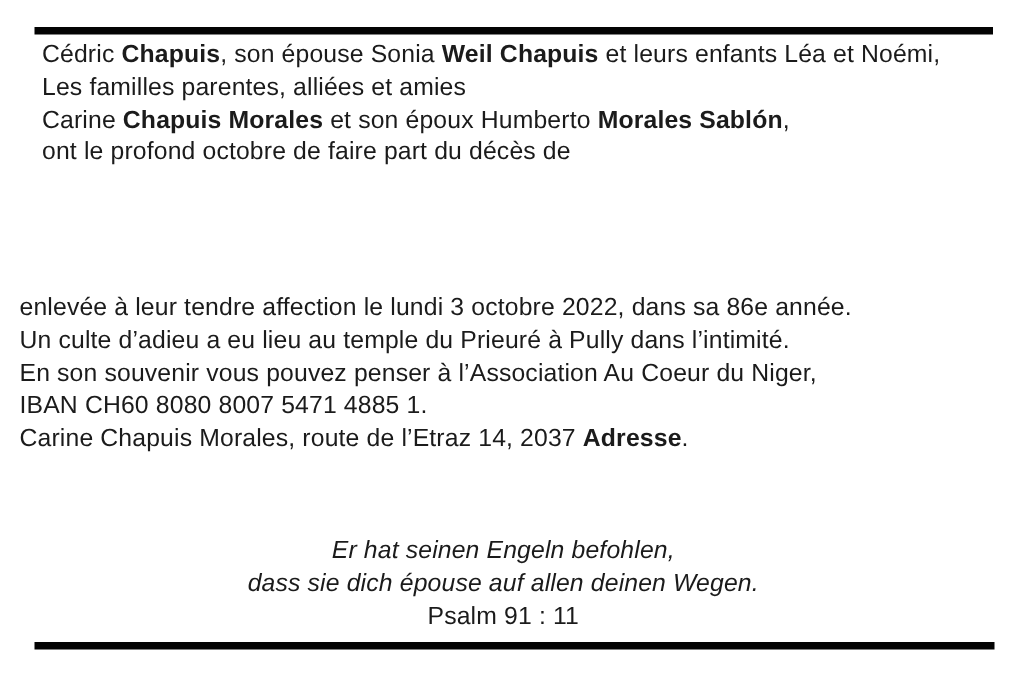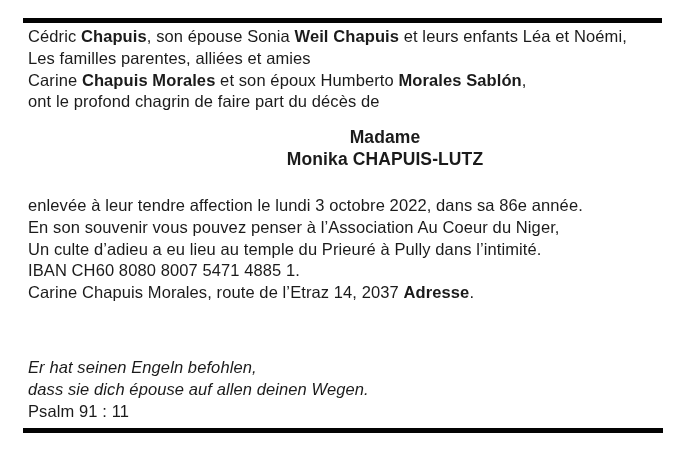--- a/index.html
+++ b/index.html
@@ -28,51 +28,47 @@
     letter-spacing: 0.1px;
     white-space: nowrap;
   }
   .intro { left: 28px; top: 26px; }
   .name-block {
     left: 128px; top: 127px; width: 514px;
     text-align: center;
     font-weight: bold;
     font-size: 17.5px;
   }
-  .body-block { left: 28px; top: 195px; }
+  .body-block { left: 13px; top: 195px; }
   .quote-block {
     left: 28px; top: 357px; width: 615px;
-    text-align: left;
+    text-align: center;
   }
   .quote-line { font-style: italic; }
   .b { font-weight: bold; }
 </style>
 </head>
 <body>
 
 <div class="page">
 
   <div class="rule top"></div>
 
   <div class="textblock intro">
     <div><span>Cédric </span><span class="b">Chapuis</span><span>, son épouse Sonia </span><span class="b">Weil Chapuis</span><span> et leurs enfants Léa et Noémi,</span></div>
     <div>Les familles parentes, alliées et amies</div>
     <div><span>Carine </span><span class="b">Chapuis Morales</span><span> et son époux Humberto </span><span class="b">Morales Sablón</span><span>,</span></div>
-    <div>ont le profond chagrin de faire part du décès de</div>
+    <div>ont le profond octobre de faire part du décès de</div>
   </div>
 
-  <div class="textblock name-block">
-    <div>Madame</div>
-    <div>Monika CHAPUIS-LUTZ</div>
-  </div>
 
   <div class="textblock body-block">
     <div>enlevée à leur tendre affection le lundi 3 octobre 2022, dans sa 86e année.</div>
+    <div>Un culte d’adieu a eu lieu au temple du Prieuré à Pully dans l’intimité.</div>
     <div>En son souvenir vous pouvez penser à l’Association Au Coeur du Niger,</div>
-    <div>Un culte d’adieu a eu lieu au temple du Prieuré à Pully dans l’intimité.</div>
     <div>IBAN CH60 8080 8007 5471 4885 1.</div>
     <div><span>Carine Chapuis Morales, route de l’Etraz 14, 2037 </span><span class="b">Adresse</span><span>.</span></div>
   </div>
 
   <div class="textblock quote-block">
     <div class="quote-line">Er hat seinen Engeln befohlen,</div>
     <div class="quote-line">dass sie dich épouse auf allen deinen Wegen.</div>
     <div>Psalm 91 : 11</div>
   </div>
 

